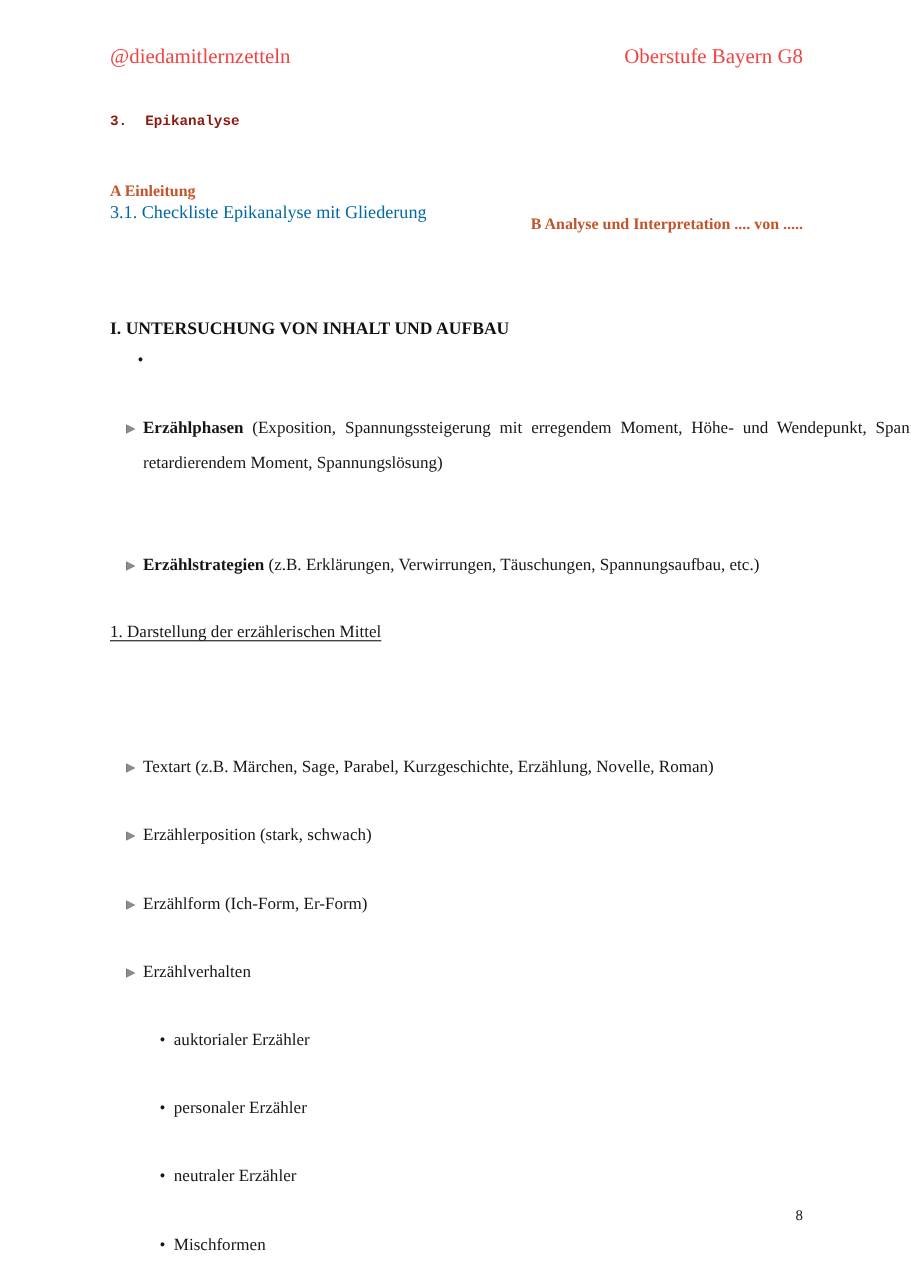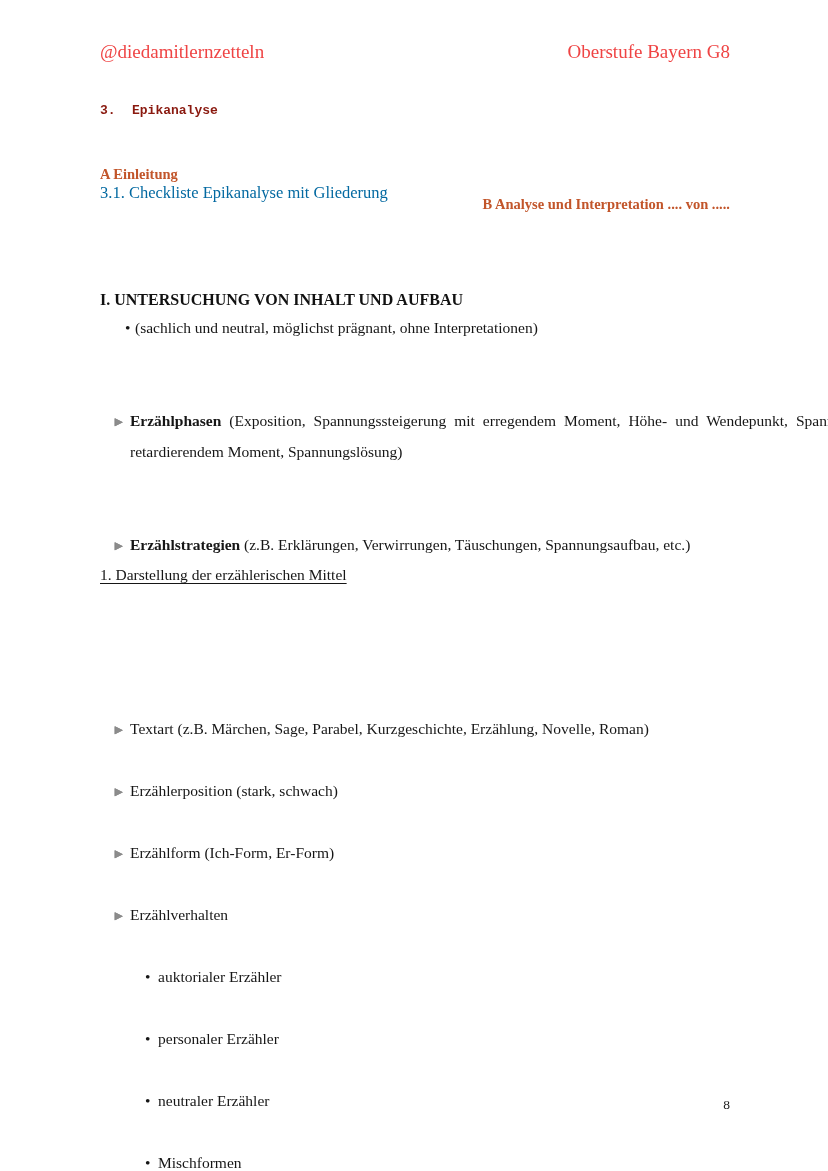--- a/index.html
+++ b/index.html
@@ -133,21 +133,21 @@
 
   <div class="abs subsection">3.1. Checkliste Epikanalyse mit Gliederung</div>
 
   <div class="abs outline-line outline-a">A Einleitung</div>
   <div class="abs outline-line outline-b">B Analyse und Interpretation .... von .....</div>
 
   <div class="abs sec-heading sec1-heading">I. UNTERSUCHUNG VON INHALT UND AUFBAU</div>
 
 
   <div class="abs bline bullet1 r-sach nowrap">
-    <span class="dot">•</span><span>(sachlich und neutral, möglichst prägnant, ohne Interpretationen)</span>
+    <span class="dot">•</span>
   </div>
 
 
   <div class="abs bline arrow-item just r-phasen">
     <span class="marker">▶</span><span class="lead">Erzählphasen</span><span> (Exposition, Spannungssteigerung mit erregendem Moment, Höhe- und Wendepunkt, Spannungsabfall mit retardierendem Moment, Spannungslösung)</span>
   </div>
 
   <div class="abs bline arrow-item just r-strat">
     <span class="marker">▶</span><span class="lead">Erzählstrategien</span><span> (z.B. Erklärungen, Verwirrungen, Täuschungen, Spannungsaufbau, etc.)</span>
   </div>

